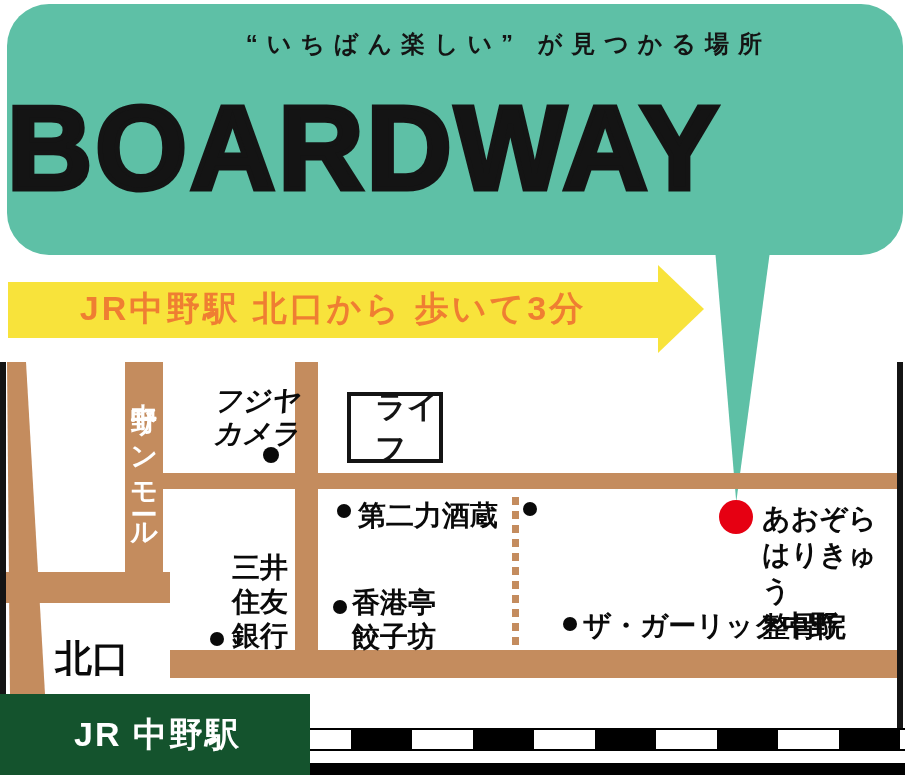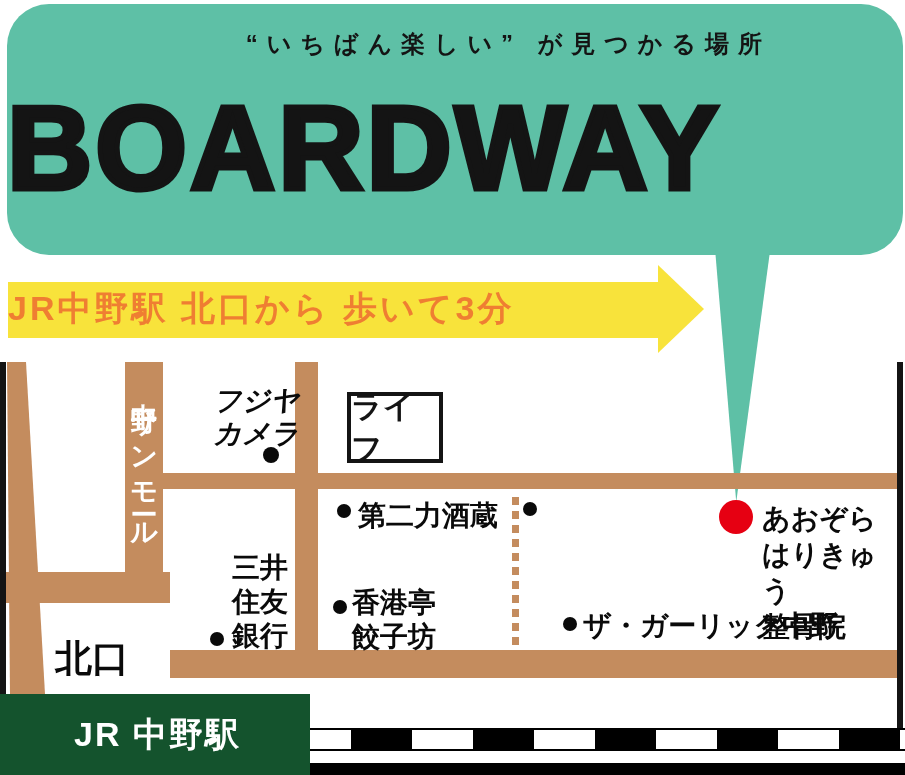--- a/index.html
+++ b/index.html
@@ -29,21 +29,21 @@
     left:7px;top:84px;width:896px;
     text-align:left;color:#141414;
     font-size:118px;font-weight:900;letter-spacing:3px;line-height:1.1;
     -webkit-text-stroke:5px #141414;
     white-space:nowrap;
   }
 
   
   .arrow-body{
     left:8px;top:282px;width:650px;height:56px;background:#F8E33B;
-    display:flex;align-items:center;justify-content:flex-start;
+    display:flex;align-items:center;justify-content:center;
   }
   .arrow-head{
     left:658px;top:265px;width:0;height:0;
     border-top:44px solid transparent;border-bottom:44px solid transparent;
     border-left:46px solid #F8E33B;
   }
   .arrow-label{
     color:#EF7E32;font-size:34px;font-weight:900;letter-spacing:3px;
     white-space:nowrap;padding-bottom:2px;
   }
@@ -67,21 +67,21 @@
     color:#ffffff;font-size:27px;font-weight:700;letter-spacing:5px;
     margin-top:20px;white-space:nowrap;
   }
   .dotted-line{
     left:512px;top:497px;width:7px;height:151px;
     background:repeating-linear-gradient(180deg,#C48C5E 0 8px,transparent 8px 14px);
   }
   .life-box{
     left:347px;top:392px;width:96px;height:71px;
     border:4px solid #141414;background:#fff;box-sizing:border-box;
-    display:flex;align-items:center;justify-content:center;
+    display:flex;align-items:center;justify-content:center;padding-left:24px;
   }
   .life-text{font-size:31px;font-weight:700;color:#141414;}
   .map-label{
     color:#0a0a0a;font-size:28px;font-weight:700;line-height:34px;
     white-space:pre-line;
   }
   .poi-dot{background:#0a0a0a;border-radius:50%;width:14px;height:14px;}
   .marker{
     left:719px;top:500px;width:34px;height:34px;border-radius:50%;
     background:#E60012;

